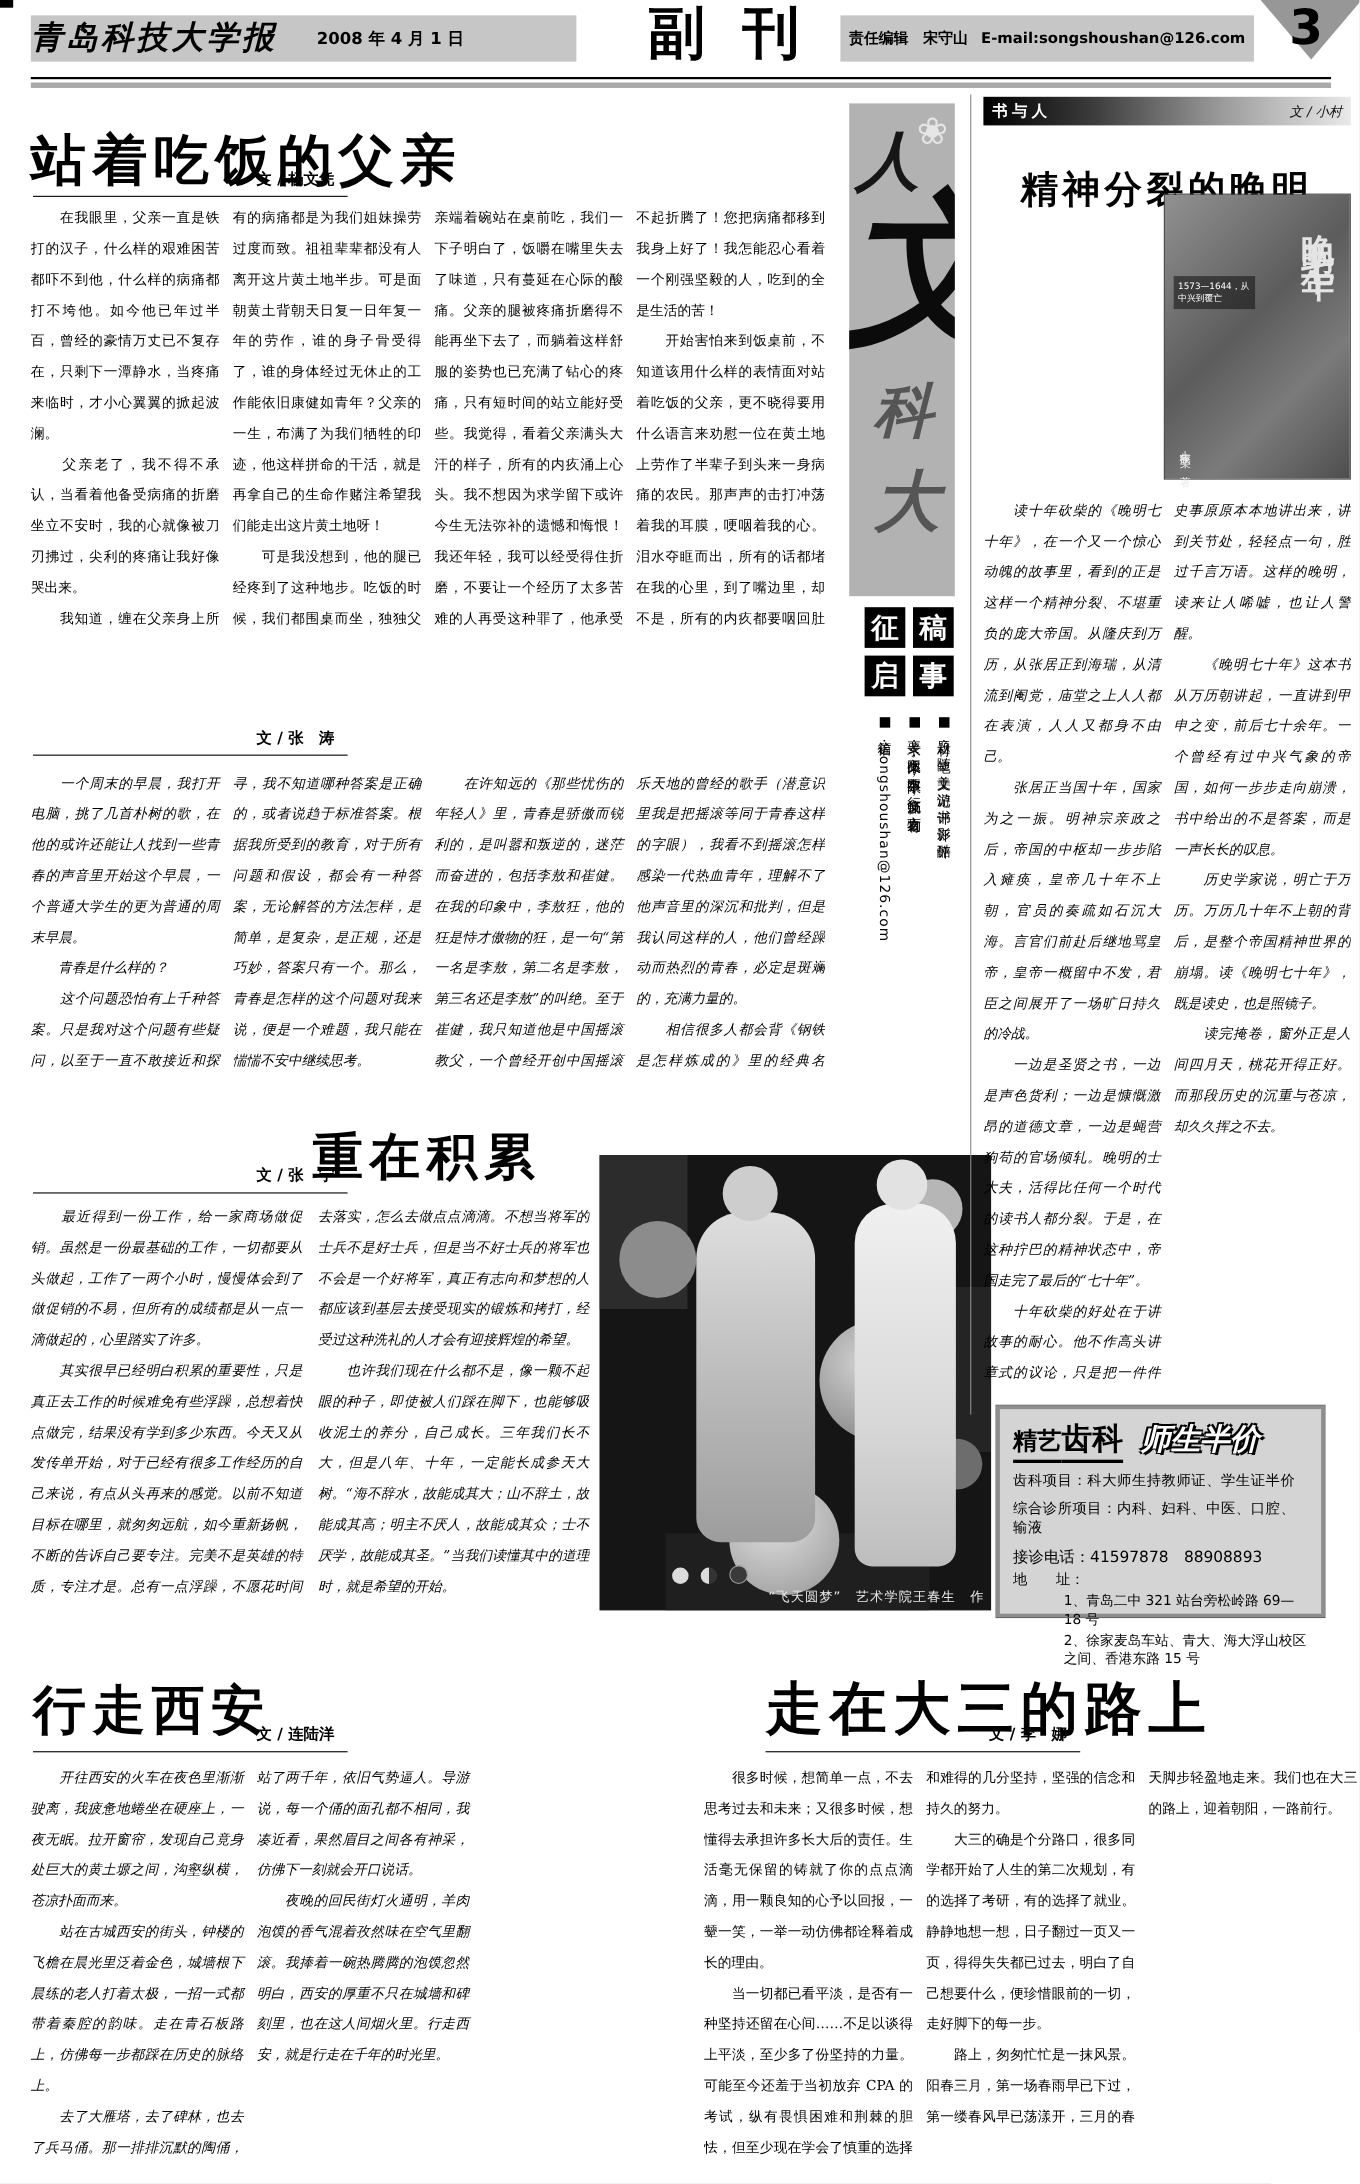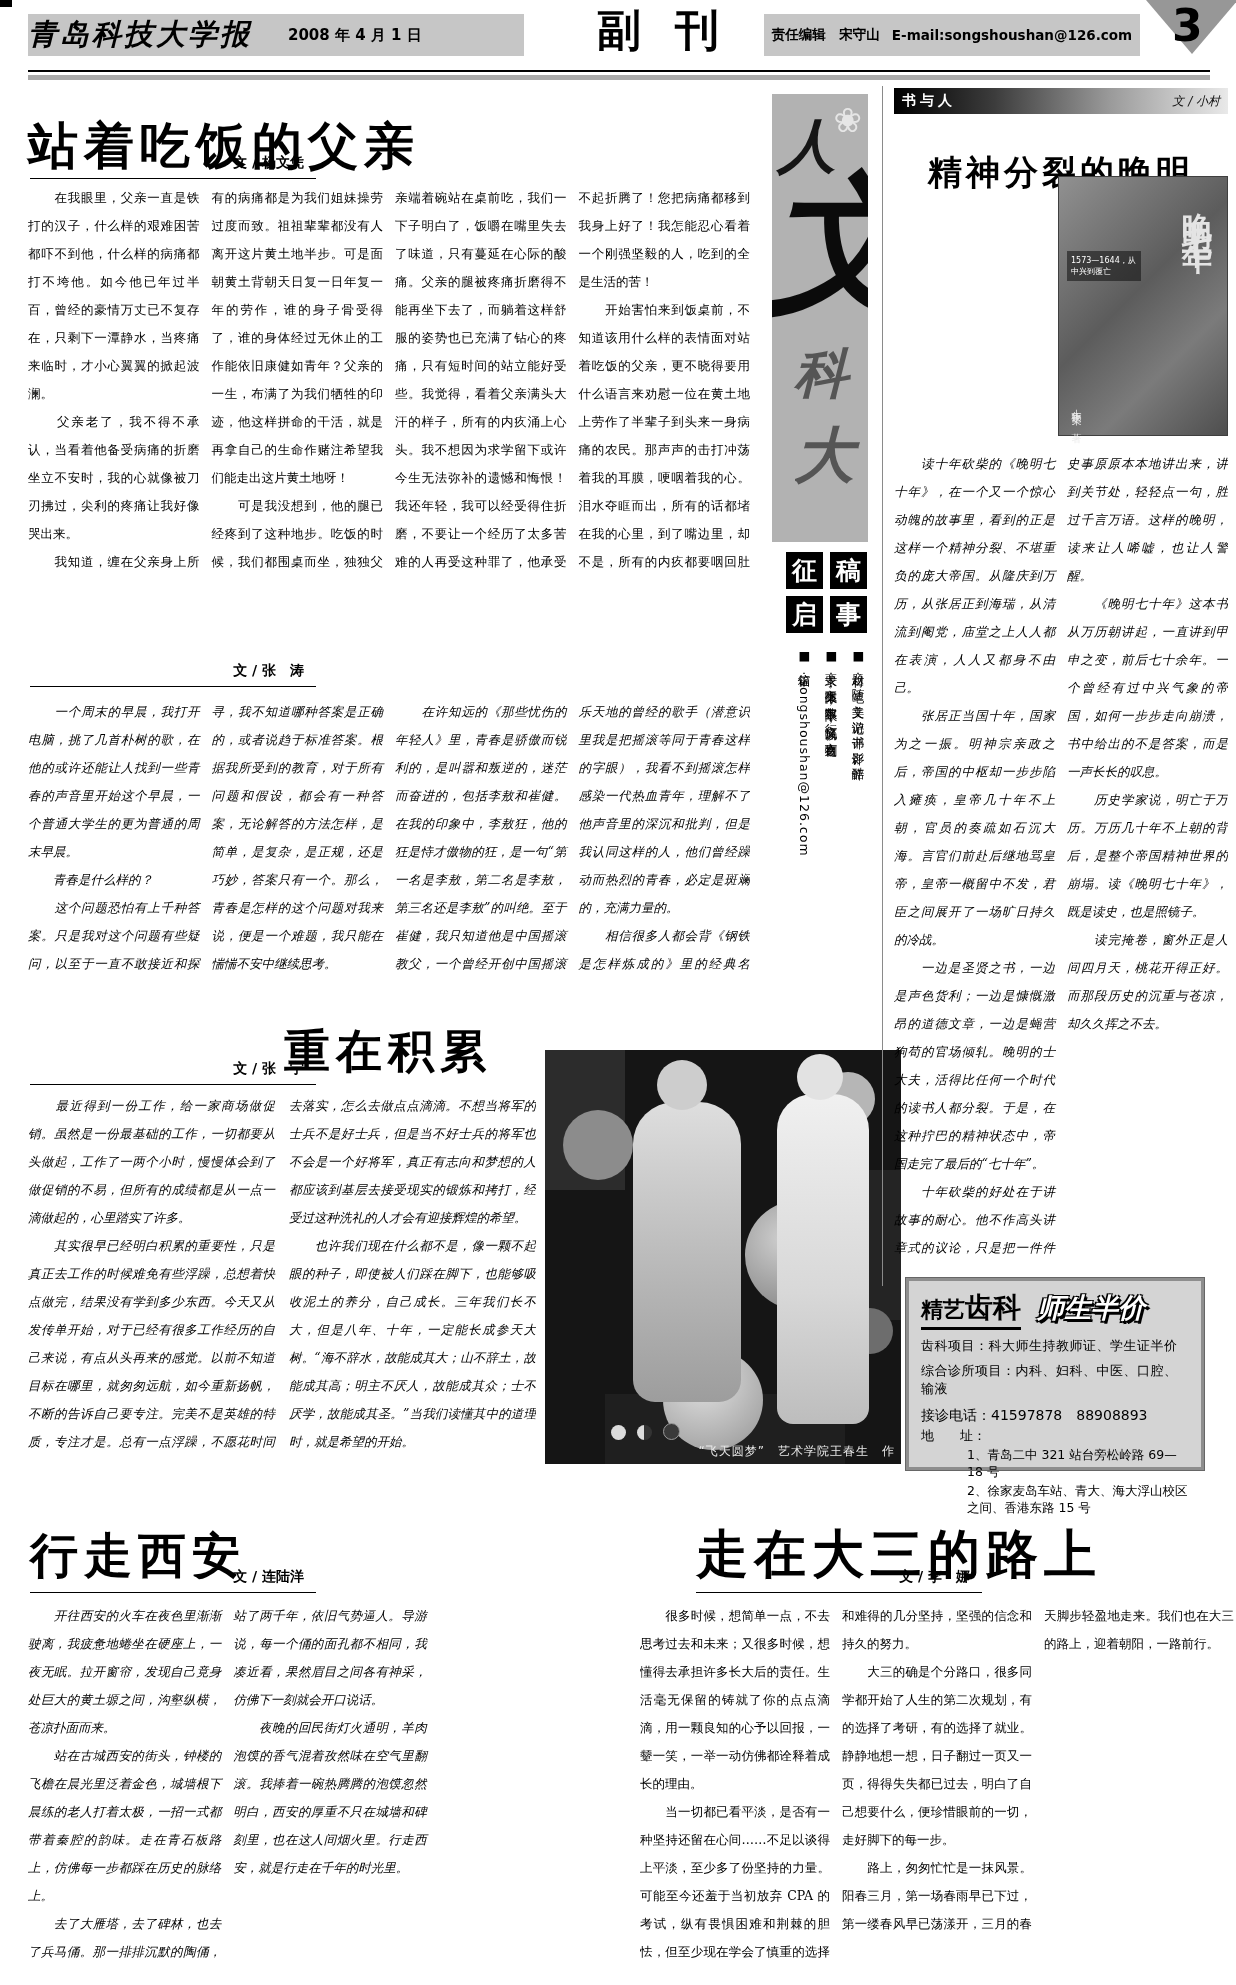--- a/index.html
+++ b/index.html
@@ -8,21 +8,21 @@
   .abs{position:absolute;}
 
   
   .corner-mark{left:0;top:0;width:12px;height:7px;background:#000;}
   .masthead-bar{left:28px;top:14px;width:496px;height:42px;background:#c6c6c6;
     display:flex;align-items:center;gap:36px;box-sizing:border-box;}
   .masthead{font-family:"DejaVu Serif",serif;font-style:italic;font-weight:bold;
     font-size:29px;letter-spacing:3px;white-space:nowrap;}
   .issue-date{font-size:15px;font-weight:bold;white-space:nowrap;}
   .fukan{left:548px;top:0px;width:214px;height:60px;display:flex;align-items:center;
-    justify-content:center;font-size:44px;font-weight:900;letter-spacing:34px;padding-left:20px;}
+    justify-content:center;font-size:52px;font-weight:900;letter-spacing:34px;padding-left:20px;}
   .editor-bar{left:764px;top:14px;width:376px;height:42px;background:#c6c6c6;
     display:flex;align-items:center;justify-content:center;gap:12px;font-size:13.5px;font-weight:bold;}
   .page-tri{left:1146px;top:0;width:0;height:0;border-left:46px solid transparent;
     border-right:46px solid transparent;border-top:54px solid #979797;}
   .page-num{left:1172px;top:0px;font-size:44px;font-weight:900;line-height:52px;}
   .rule-black{left:28px;top:70px;width:1182px;height:2px;background:#000;}
   .rule-gray{left:28px;top:75px;width:1182px;height:5px;background:#a9a9a9;}
 
   
   .headline{font-weight:900;letter-spacing:6px;line-height:1.05;}

